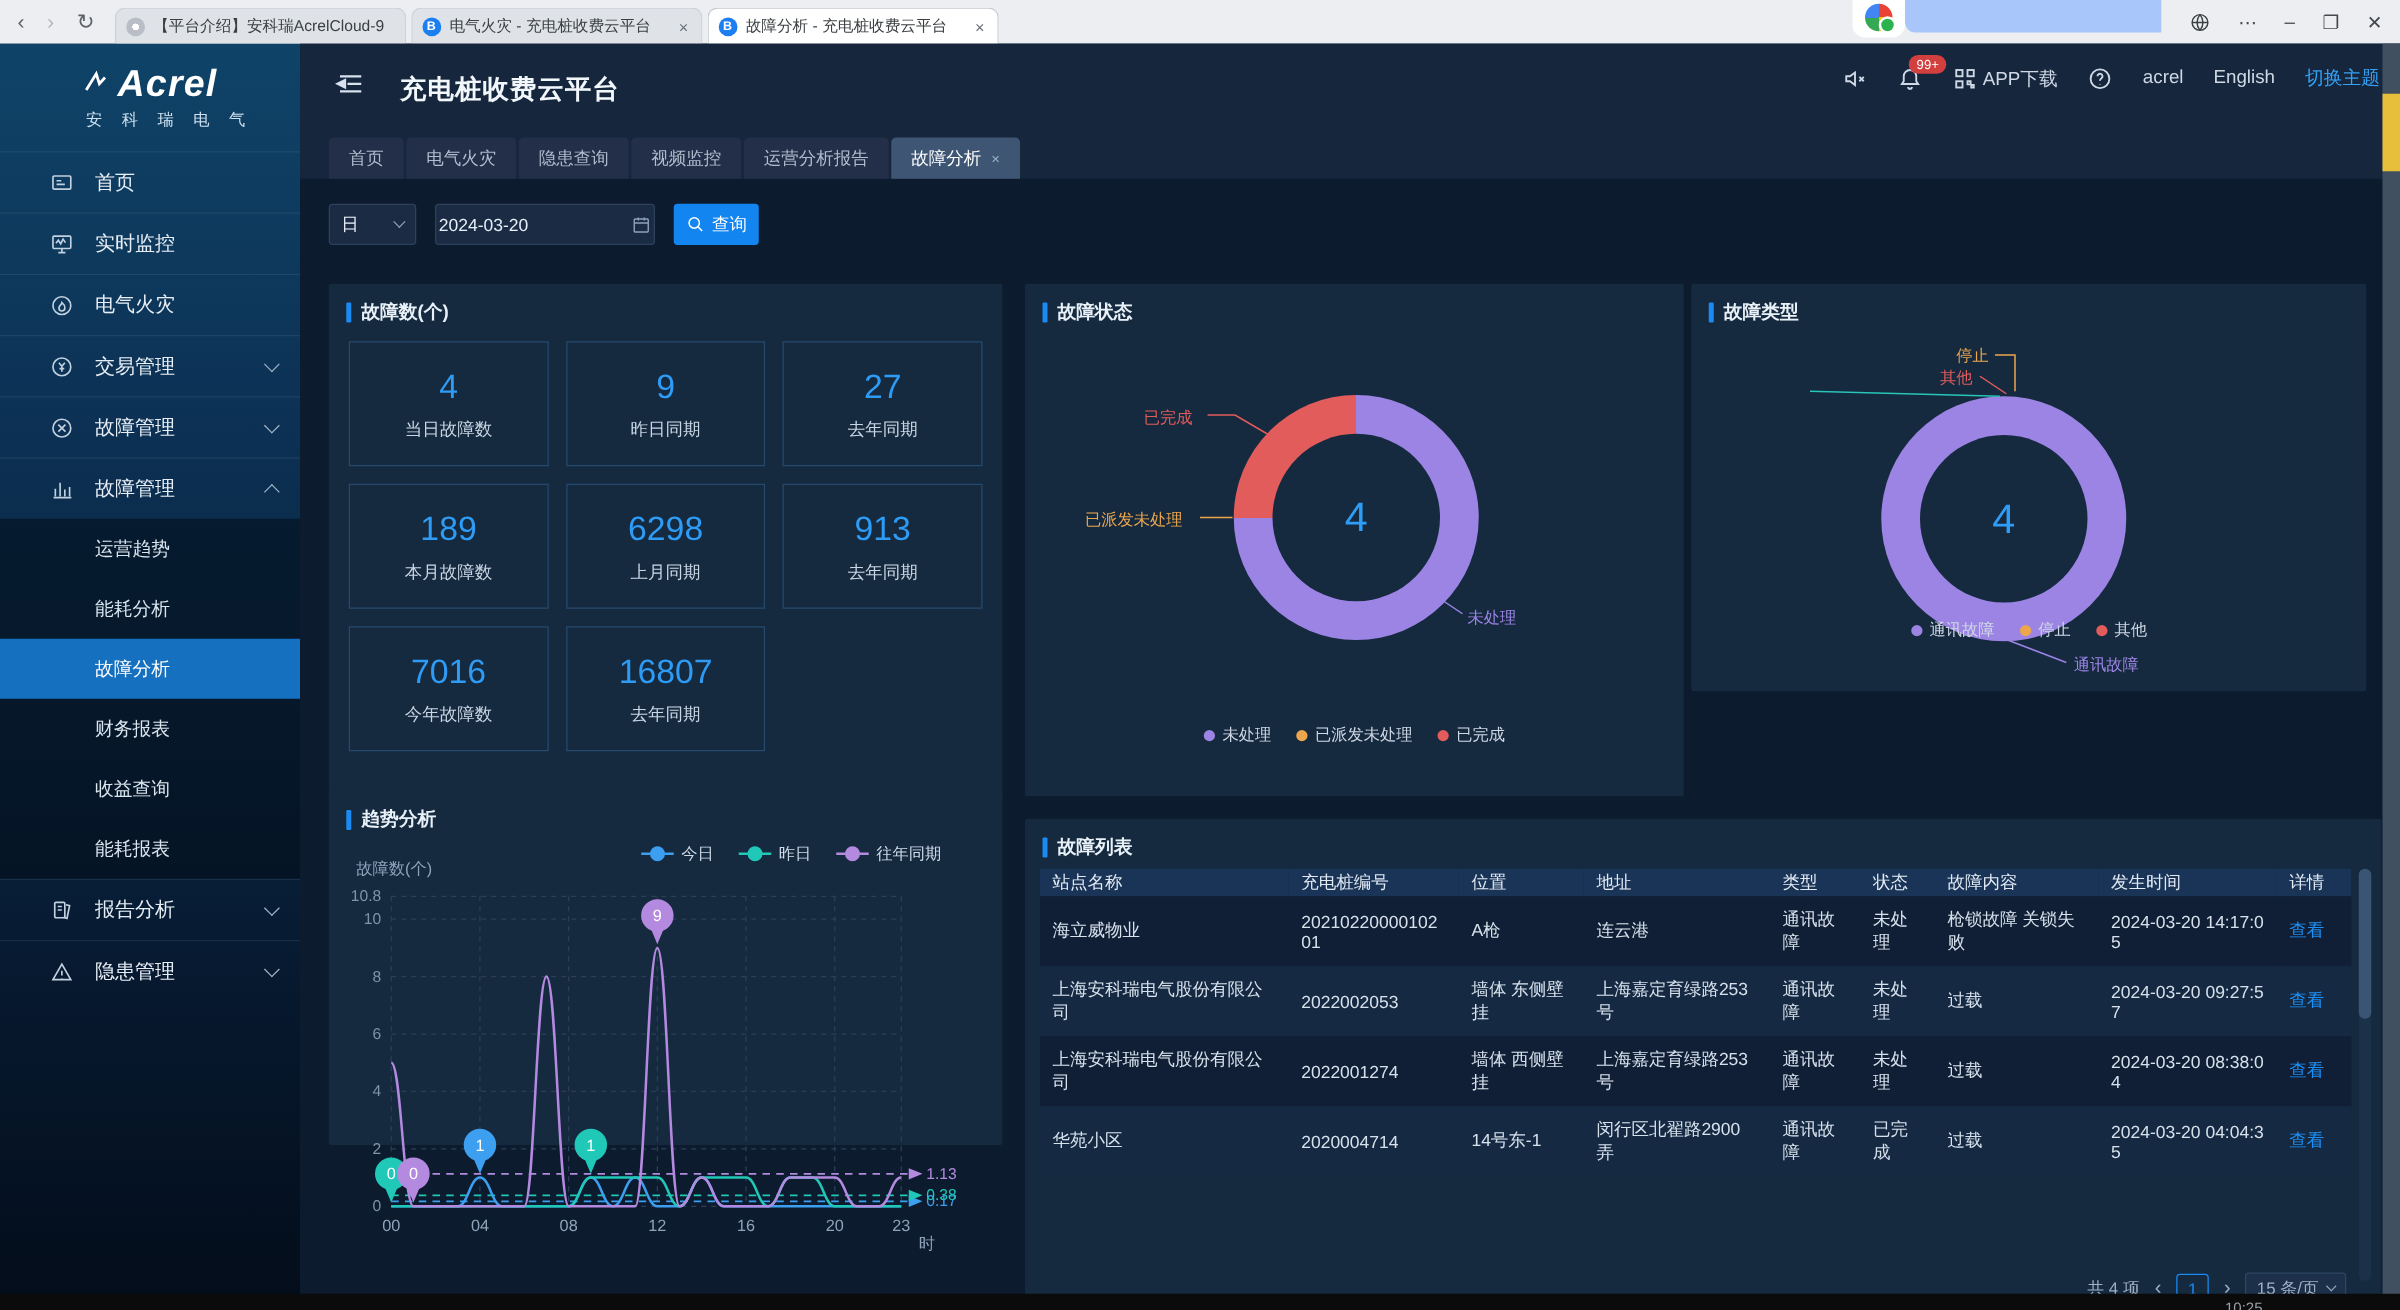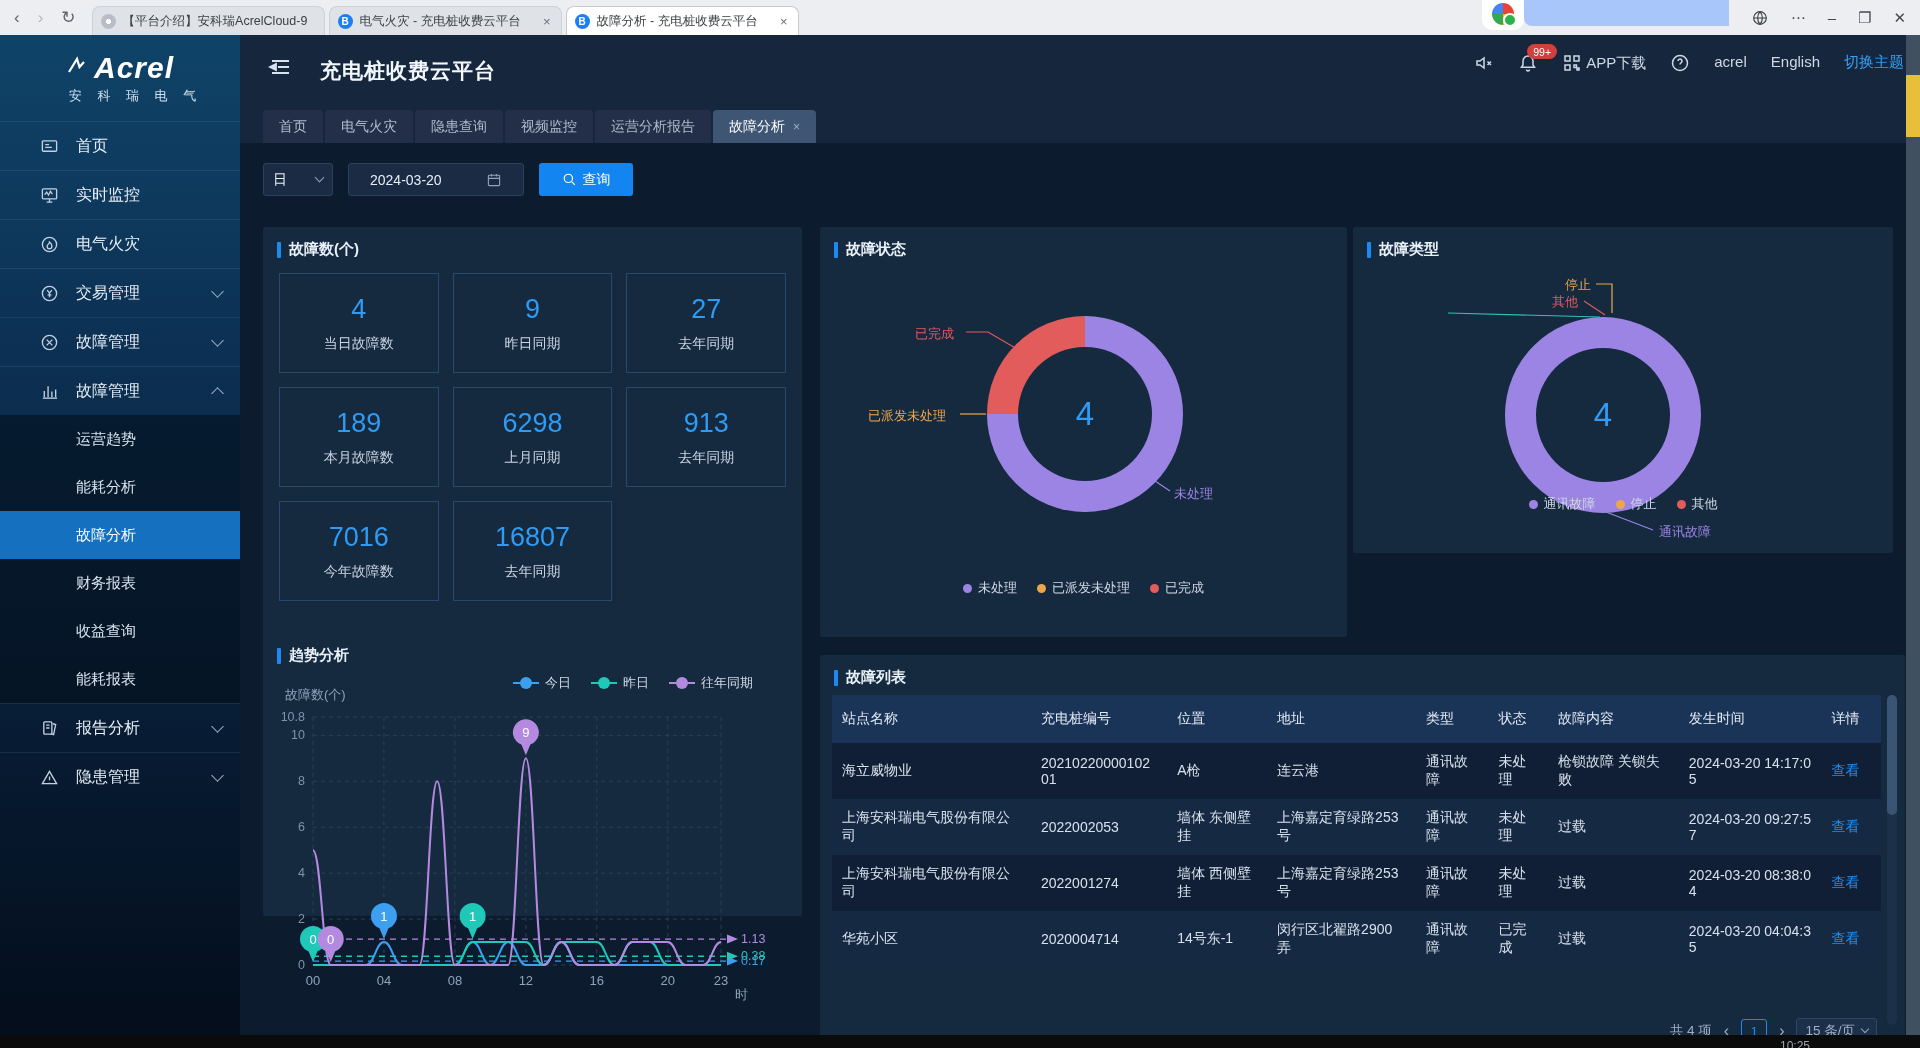--- a/index.html
+++ b/index.html
@@ -71,23 +71,23 @@
           border-radius:4px 4px 0 0; cursor:pointer; }
   .ptab.active { background:#3e5674; color:#ffffff; }
   .ptab .x { font-size:12px; color:#9db0c4; }
 
   
   .filter { position:absolute; left:23px; top:128px; display:flex; gap:15px; align-items:center; }
   .fselect { width:70px; height:33px; background:#1b2b44; border:1px solid #2c415c; border-radius:3px; color:#e6eef7; font-size:14px;
              display:flex; align-items:center; padding:0 9px; justify-content:space-between; cursor:pointer; }
   .fselect .chev { border-color:#8fa3ba; width:7px; height:7px; }
   .fdate { width:176px; height:33px; background:#1b2b44; border:1px solid #2c415c; border-radius:3px; color:#e6eef7; font-size:14px;
-           display:flex; align-items:center; padding:0 21px; justify-content:space-between; cursor:text; }
+           display:flex; align-items:center; padding:0 2px; justify-content:space-between; cursor:text; }
   .fdate svg { width:16px; height:16px; stroke:#8fa3ba; fill:none; stroke-width:1.4; }
-  .fbtn { width:94px; height:33px; background:#1285f0; border-radius:3px; color:#fff; font-size:14px; display:flex; align-items:center;
+  .fbtn { width:68px; height:33px; background:#1285f0; border-radius:3px; color:#fff; font-size:14px; display:flex; align-items:center;
           justify-content:center; gap:6px; cursor:pointer; }
   .fbtn svg { width:15px; height:15px; stroke:#fff; fill:none; stroke-width:1.6; }
 
   
   .panel { position:absolute; background:#15293f; border-radius:2px; }
   .p-stats { left:23px;  top:192px; width:539px; height:410px; }
   .p-status{ left:580px; top:192px; width:527px; height:410px; }
   .p-type  { left:1113px;top:192px; width:540px; height:326px; }
   .p-trend { left:23px;  top:598px; width:539px; height:283px; }
   .p-table { left:580px; top:620px; width:1085px; height:393px; }
@@ -106,21 +106,21 @@
   .donut .hole span { color:#2f9df5; font-size:33px; }
   .dlabel { position:absolute; font-size:13px; white-space:nowrap; }
   .leader { position:absolute; inset:0; pointer-events:none; }
   .leader polyline, .leader line { fill:none; stroke-width:1.2; }
   .dlegend { position:absolute; bottom:40px; left:0; right:0; display:flex; justify-content:center; gap:20px; }
   .litem { display:flex; align-items:center; gap:6px; font-size:13px; color:#cfd8e5; cursor:pointer; }
   .dot { width:9px; height:9px; border-radius:50%; }
 
   
   .ftable { position:absolute; left:12px; right:24px; top:40px; border-collapse:collapse; table-layout:fixed; width:1049px; }
-  .ftable th { background:#1a3457; color:#e2eaf4; font-weight:normal; font-size:14px; text-align:left; padding:15px 10px; }
+  .ftable th { background:#1a3457; color:#e2eaf4; font-weight:normal; font-size:14px; text-align:left; padding:2px 10px; }
   .ftable td { color:#d7e1ec; font-size:14px; padding:10px 10px; vertical-align:middle; word-break:break-all; }
   .ftable tr.odd td  { background:#101f36; }
   .ftable tr.even td { background:#152942; }
   .ftable a { color:#1e90f5; text-decoration:none; cursor:pointer; }
   .tbl-scroll { position:absolute; right:8px; top:40px; width:10px; height:330px; background:#1b3049; border-radius:5px; }
   .tbl-thumb { position:absolute; top:0; left:0; width:10px; height:120px; background:#3a5574; border-radius:5px; }
   .pager { position:absolute; right:28px; bottom:4px; display:flex; align-items:center; gap:12px; color:#9fb0c5; font-size:13.5px; }
   .pgbox { width:26px; height:24px; border:1px solid #1b8af2; color:#1b8af2; display:flex; align-items:center; justify-content:center; border-radius:3px; cursor:pointer; }
   .pgnav { cursor:pointer; font-size:16px; }
   .pgsize { height:26px; background:#1d3049; border:1px solid #2d4866; border-radius:3px; padding:0 8px; display:flex; align-items:center; gap:7px; cursor:pointer; }

